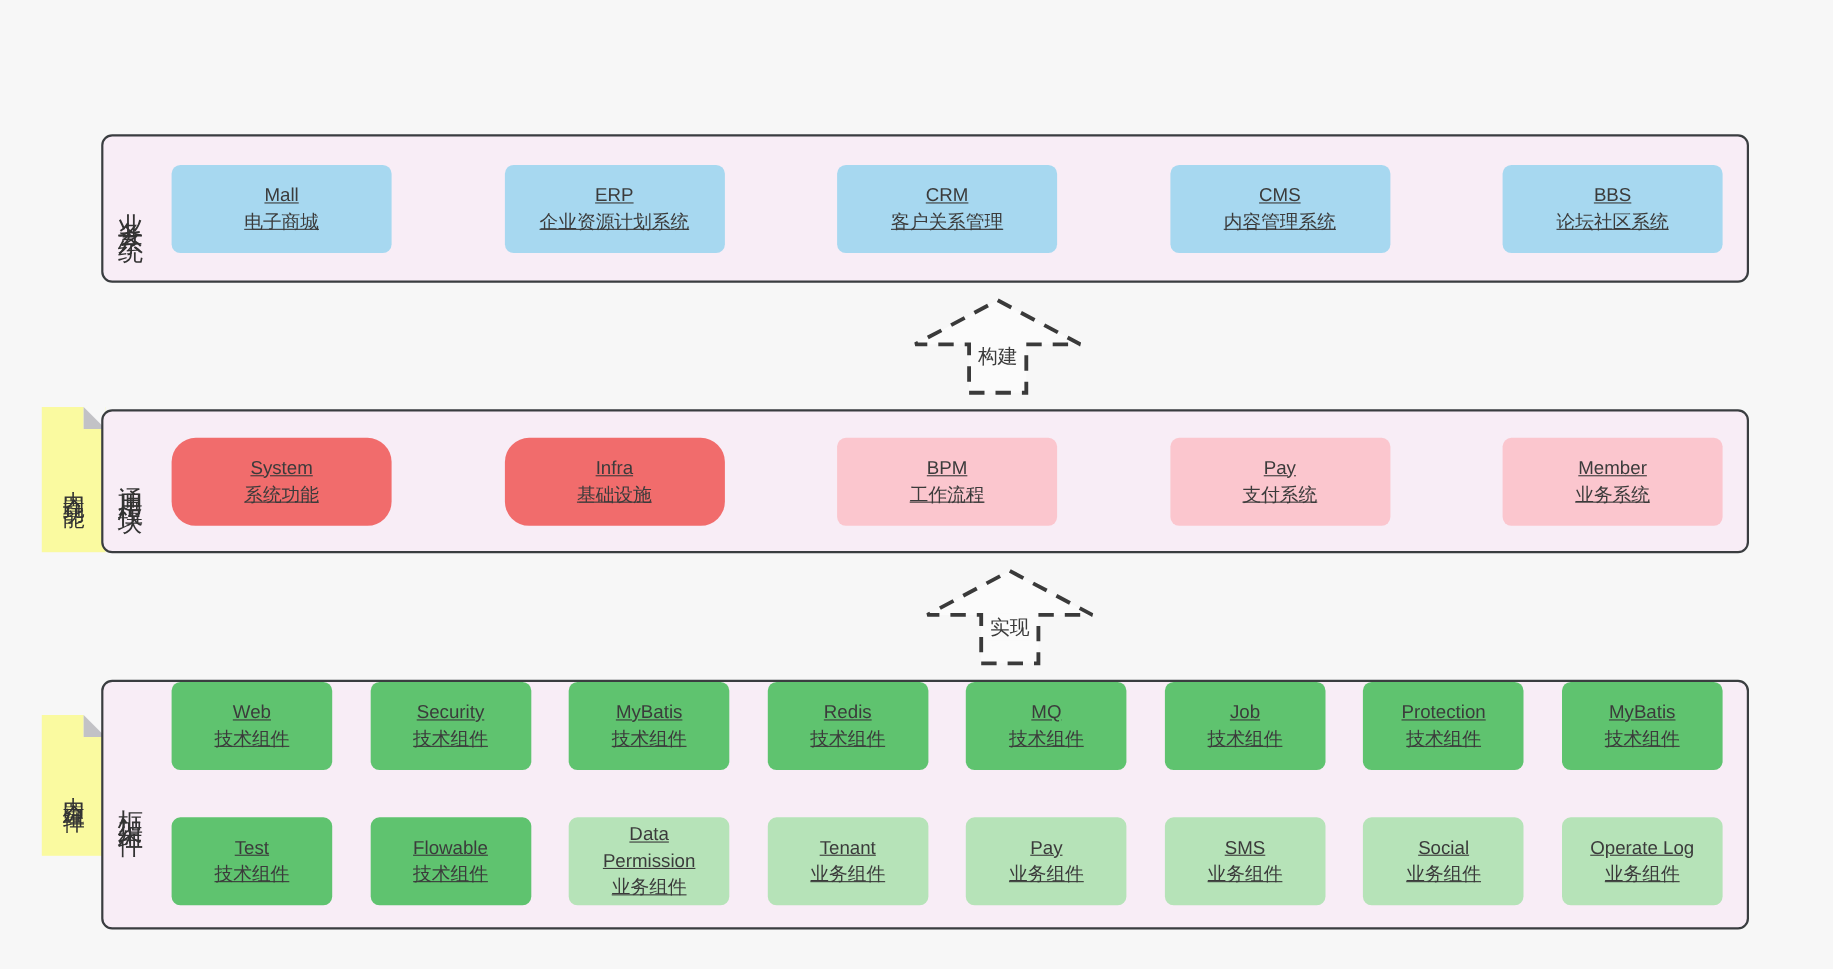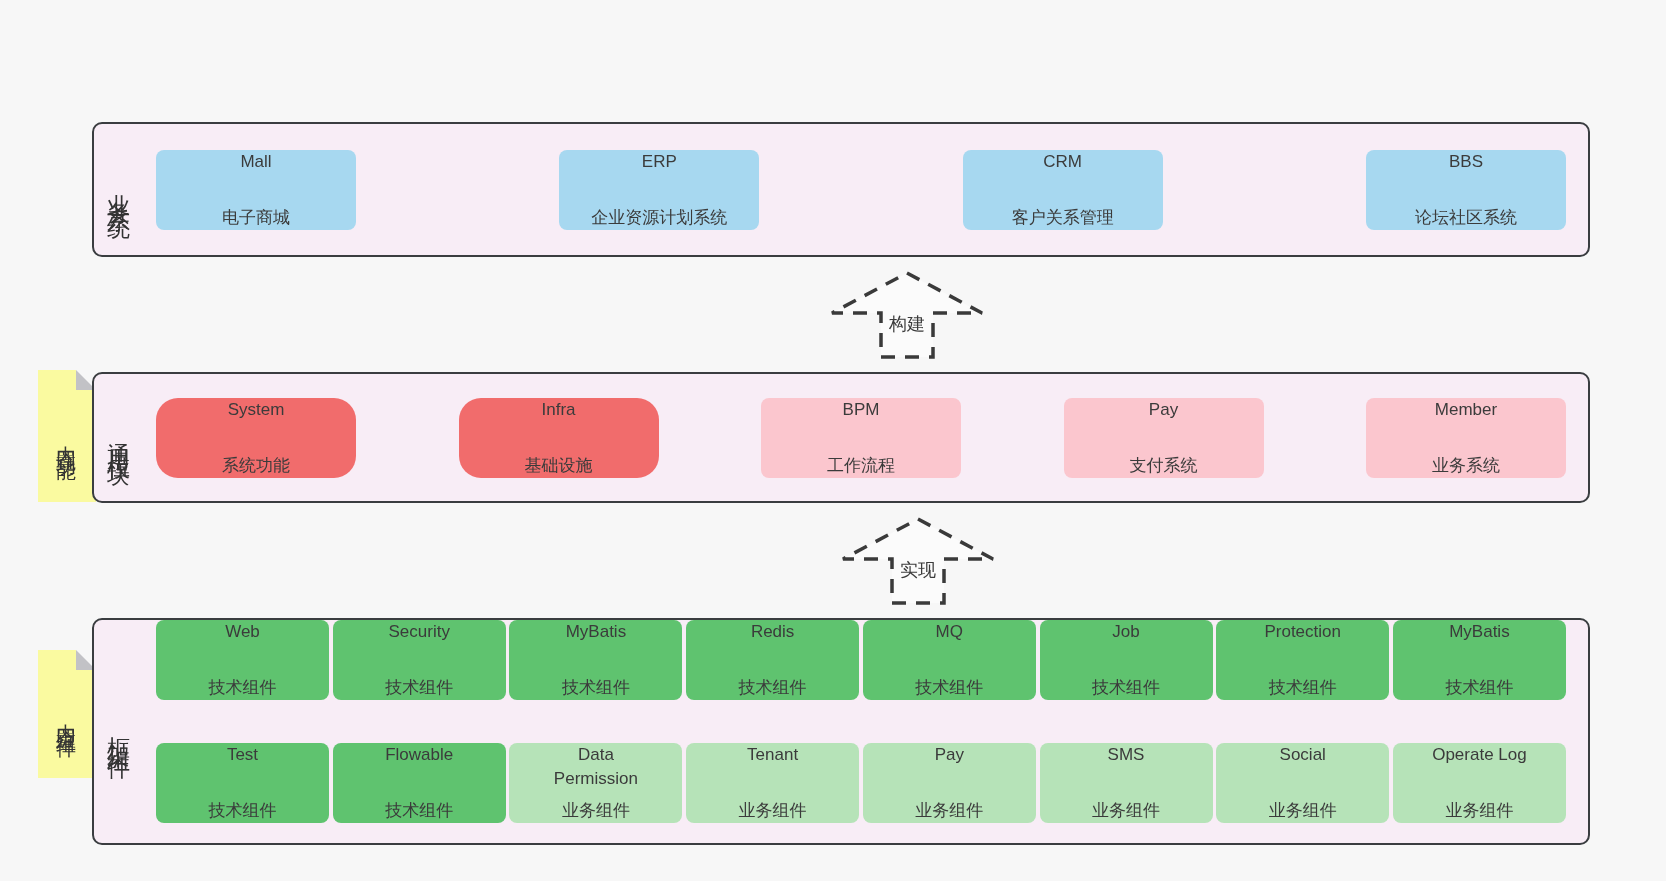--- a/index.html
+++ b/index.html
@@ -32,26 +32,26 @@
     white-space:nowrap;
   }
   .boxrow{
     display:flex;justify-content:space-between;
     margin-left:62px;margin-right:22px;
     flex:1;
   }
   .box{
     height:80px;border-radius:8px;
     display:flex;flex-direction:column;
-    align-items:center;justify-content:space-between;
+    align-items:center;justify-content:center;
     text-align:center;
-    font-size:17px;line-height:24px;
+    font-size:17px;line-height:24px;text-decoration:underline;
   }
   .box-lg{width:200px;}
-  .box-sm{width:173px;box-sizing:border-box;padding:0 8px;}
+  .box-sm{width:146px;box-sizing:border-box;padding:0 8px;}
   .box-sm .bname{max-width:112px;}
   .blue{background:#a7d8f0;}
   .red{background:#f16c6c;border-radius:22px;}
   .pink{background:#fbc6ce;}
   .green{background:#5fc36f;}
   .green-light{background:#b6e3b8;}
   .sticky{
     position:absolute;width:58px;
     background:#fafaa0;
     z-index:1;
@@ -97,20 +97,24 @@
       </div>
       <div class="box box-lg blue">
         <span class="bname">ERP</span>
         <span class="bdesc">企业资源计划系统</span>
       </div>
       <div class="box box-lg blue">
         <span class="bname">CRM</span>
         <span class="bdesc">客户关系管理</span>
       </div>
       <div class="box box-lg blue">
+        <span class="bname">CMS</span>
+        <span class="bdesc">内容管理系统</span>
+      </div>
+      <div class="box box-lg blue">
         <span class="bname">BBS</span>
         <span class="bdesc">论坛社区系统</span>
       </div>
     </div>
   </section>
 
   <div class="arrow arrow-1">
     <svg viewBox="0 0 170 94">
       <polygon points="85,5 160,45 111,45 111,89 59,89 59,45 10,45" fill="#fbfbfb" stroke="#3a3a3a" stroke-width="3.5" stroke-dasharray="14 10" stroke-linejoin="miter"></polygon>
     </svg>

